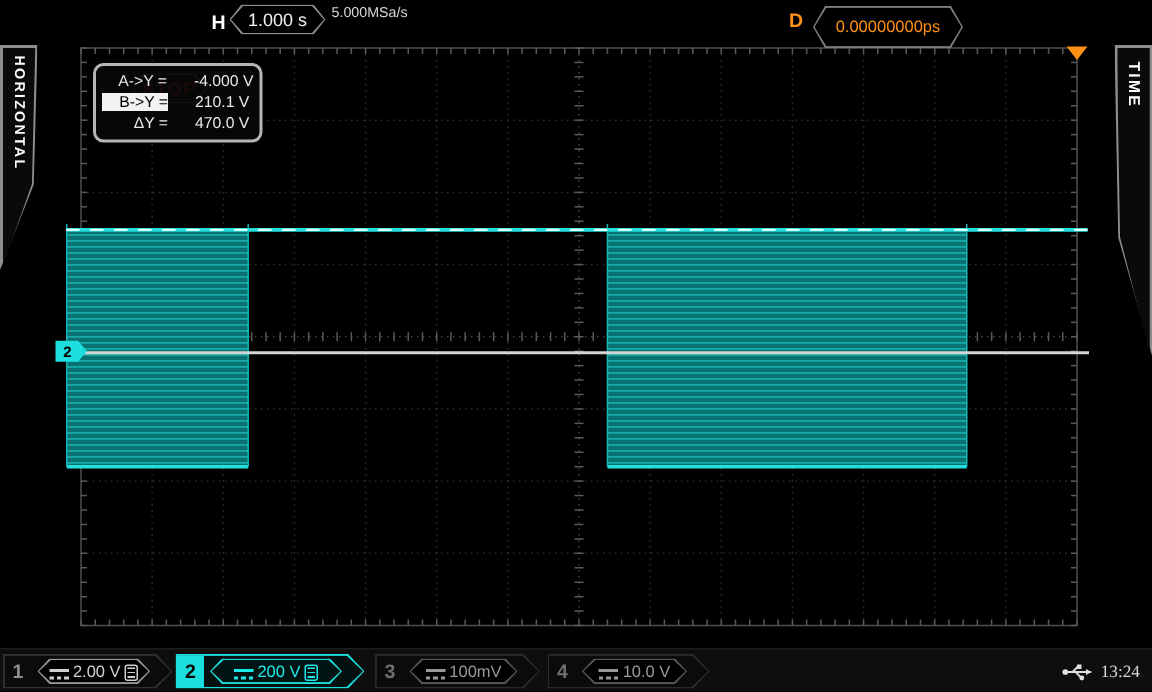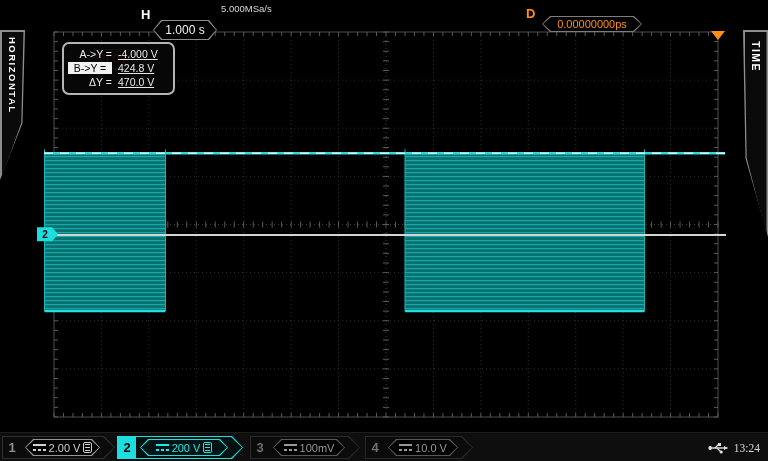--- a/index.html
+++ b/index.html
@@ -11,60 +11,60 @@
   }
   
   .topbar { position:absolute; top:0; left:0; width:768px; height:29px; background:#000; z-index:4; }
   .hexclip { clip-path:polygon(8px 0, calc(100% - 8px) 0, 100% 50%, calc(100% - 8px) 100%, 8px 100%, 0 50%); }
   .hexbox { position:absolute; display:flex; align-items:center; justify-content:center; background:#8f8f8f; }
   .hexbox .hb-in { position:absolute; inset:1px; background:#000; }
   .hexbox .hb-txt { position:relative; z-index:1; white-space:nowrap; }
   .stop-box { left:88px; top:4px; width:50px; height:20px;margin-top:45px; }
   .stop-box .hb-txt { color:#ff2d2d; font-size:12px; font-weight:bold; letter-spacing:1px; }
   .h-label { position:absolute; left:141px; top:7px; color:#fff; font-size:13px; font-weight:bold; }
-  .tb-box { left:153px; top:20px; width:64px; height:20px; }
+  .tb-box { left:153px; top:3px; width:64px; height:20px; }
   .tb-box .hb-txt { color:#f2f2f2; font-size:12px; }
   .srate { position:absolute; left:221px; top:3px; color:#d8d8d8; font-size:9.5px; }
   .rollmode { position:absolute; left:0; top:8px; width:768px; text-align:center; color:#ff9015; font-size:12.5px; }
   .d-label { position:absolute; left:526px; top:6px; color:#ff9015; font-size:13px; font-weight:bold; }
-  .delay-box { left:542px; top:4px; width:100px; height:16px; background:#7d7d7d;margin-top:12px; }
+  .delay-box { left:542px; top:4px; width:100px; height:28px; background:#7d7d7d; }
   .delay-box .hb-txt { color:#ff9015; font-size:11px; }
   
   .tab { position:absolute; z-index:3; }
   .tab-left { left:0; top:30px; width:25px; height:150px; }
   .tab-left .shape { position:absolute; inset:0; background:#8d8d8d; clip-path:polygon(0 0,100% 0,90% 62%,0 100%); }
   .tab-left .shape-in { position:absolute; inset:1.5px; background:#0a0a0a; clip-path:polygon(0 0,100% 0,90% 62%,0 100%); }
   .tab-right { right:0; top:30px; width:25px; height:207px; }
   .tab-right .shape { position:absolute; inset:0; background:#8d8d8d; clip-path:polygon(0 0,100% 0,100% 100%,10% 62%); }
   .tab-right .shape-in { position:absolute; inset:1.5px; background:#0a0a0a; clip-path:polygon(0 0,100% 0,100% 100%,10% 62%); }
   .vtext { position:absolute; top:7px; left:50%; transform:translateX(-50%);
            writing-mode:vertical-rl; color:#fff; font-weight:bold; font-size:9.5px;
            letter-spacing:1.5px; z-index:1; white-space:nowrap; }
   .tab-right .vtext { top:11px; font-size:10.5px; }
   
   .cursor-box { position:absolute; left:62px; top:42px; width:113px; z-index:5;
     background:rgba(8,8,8,0.92); border:2px solid #b5b5b5; border-radius:7px;
     padding:3px 4px 4px 4px; color:#e8e8e8; font-size:10.5px; }
   .cur-row { display:flex; height:14px; align-items:center; }
   .cur-label { width:44px; text-align:right; white-space:pre; }
-  .cur-label.hl { background:#f2f2f2; color:#000;text-align:center; }
-  .cur-val { margin-left:6px; white-space:nowrap;text-decoration:underline; }
+  .cur-label.hl { background:#f2f2f2; color:#000; }
+  .cur-val { margin-left:18px; white-space:nowrap; }
   
   #scope-svg { position:absolute; left:0; top:0; z-index:1; }
   
   .bottombar { position:absolute; left:0; bottom:0; width:768px; height:29px;
     background:#0e0e0e; border-top:1px solid #1d1d1d; z-index:4; }
   .chan { position:absolute; top:3px; height:23px; }
   .chevclip { clip-path:polygon(0 0, calc(100% - 11px) 0, 100% 50%, calc(100% - 11px) 100%, 0 100%); }
   .chev-b { position:absolute; inset:0; background:#333; }
   .chev-in { position:absolute; inset:1px; background:#0b0b0b; display:flex; align-items:center; gap:4px; padding:0 14px 0 0; }
   .num { width:18px; text-align:center; font-size:13px; font-weight:bold; }
   .hb { position:relative; flex:1; height:17px; display:flex; align-items:center; justify-content:center; background:#8f8f8f; }
   .hb .hb-in { position:absolute; inset:1px; background:#000; }
-  .hb-content { position:relative; z-index:1; display:flex; align-items:center; gap:3px; }
+  .hb-content { position:relative; z-index:1; display:flex; align-items:flex-end; gap:3px; }
   .val { font-size:11px; white-space:nowrap; }
   .dc-icon { display:inline-block; width:13px; height:9px;
     background-image:linear-gradient(currentColor,currentColor),
       repeating-linear-gradient(90deg, currentColor 0 3px, transparent 3px 5px);
     background-size:13px 2px, 13px 2px; background-position:0 1px, 0 6px; background-repeat:no-repeat; }
   .bw-icon { display:inline-block; width:9px; height:11px; border:1px solid currentColor; border-radius:2px;
     background-image:repeating-linear-gradient(currentColor 0 1px, transparent 1px 3px);
     background-size:5px 8px; background-position:1px 1px; background-repeat:no-repeat; }
   .c1 .chev-b { background:#303030; }
   .c1 .num { color:#8f8f8f; } .c1 .hb { background:#969696; } .c1 .hb-content { color:#cfcfcf; }
@@ -504,21 +504,21 @@
     <span class="vtext">TIME</span>
   </div>
 
   <div class="cursor-box">
     <div class="cur-row">
       <span class="cur-label">A-&gt;Y =</span>
       <span class="cur-val">-4.000 V</span>
     </div>
     <div class="cur-row">
       <span class="cur-label hl">B-&gt;Y =</span>
-      <span class="cur-val">424.8 V</span>
+      <span class="cur-val">210.1 V</span>
     </div>
     <div class="cur-row">
       <span class="cur-label">ΔY =</span>
       <span class="cur-val">470.0 V</span>
     </div>
   </div>
 
   <div class="bottombar">
     <div class="chan c1" style="left:2px; width:113px;">
       <div class="chev-b chevclip"></div>

